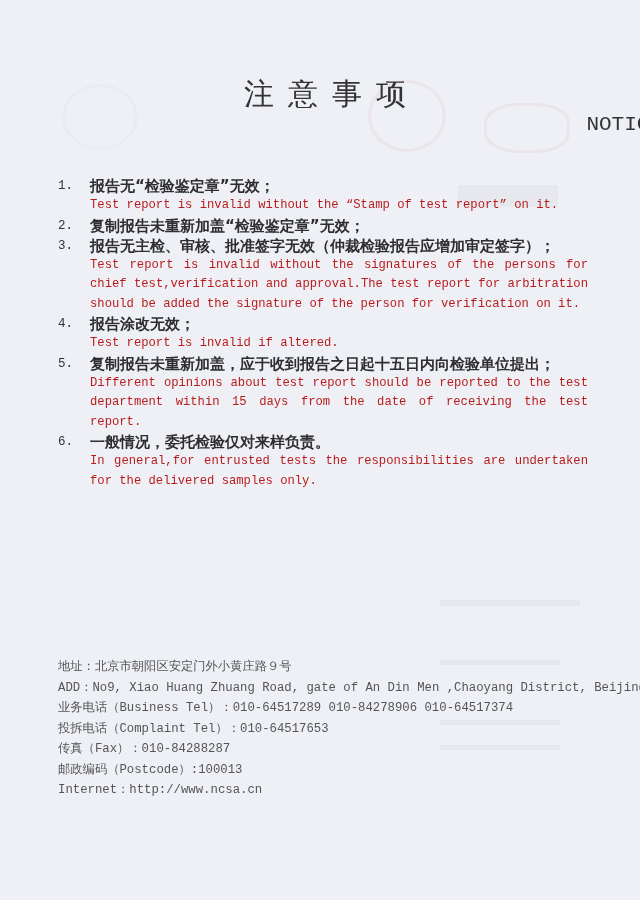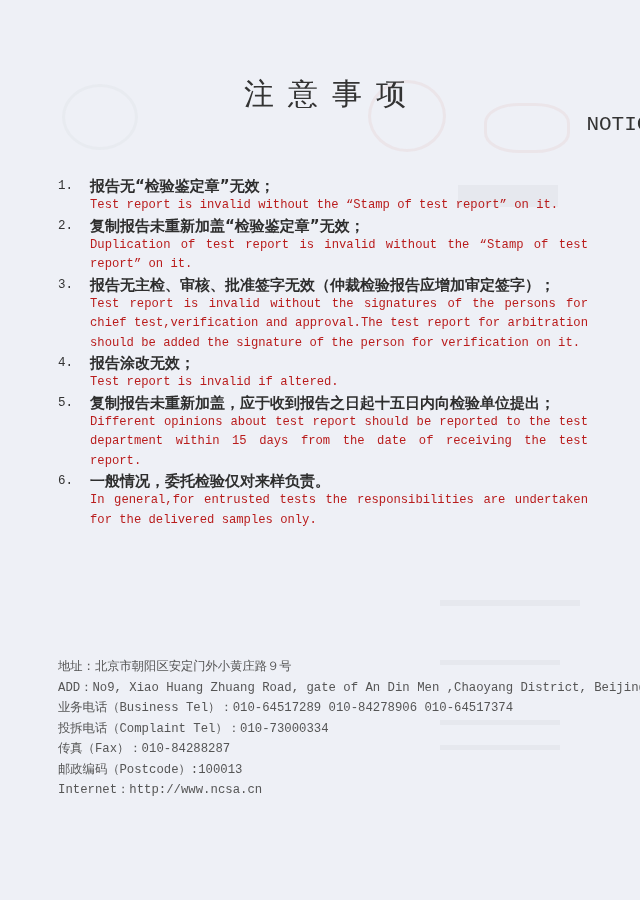--- a/index.html
+++ b/index.html
@@ -63,21 +63,20 @@
 
 <div class="items">
   <div class="item">
     <span class="num">1.</span>
     <div class="cn">报告无“检验鉴定章”无效；</div>
     <div class="en">Test report is invalid without the “Stamp of test report” on it.</div>
   </div>
   <div class="item">
     <span class="num">2.</span>
     <div class="cn">复制报告未重新加盖“检验鉴定章”无效；</div>
-    <div class="en">Duplication of test report is invalid without the “Stamp of test report” on it.</div>
   </div>
   <div class="item">
     <span class="num">3.</span>
     <div class="cn">报告无主检、审核、批准签字无效（仲裁检验报告应增加审定签字）；</div>
     <div class="en">Test report is invalid without the signatures of the persons for chief test,verification and approval.The test report for arbitration should be added the signature of the person for verification on it.</div>
   </div>
   <div class="item">
     <span class="num">4.</span>
     <div class="cn">报告涂改无效；</div>
     <div class="en">Test report is invalid if altered.</div>
@@ -91,17 +90,17 @@
     <span class="num">6.</span>
     <div class="cn">一般情况，委托检验仅对来样负责。</div>
     <div class="en">In general,for entrusted tests the responsibilities are undertaken for the delivered samples only.</div>
   </div>
 </div>
 
 <div class="contact">
   <div>地址：北京市朝阳区安定门外小黄庄路９号</div>
   <div>ADD：No9, Xiao Huang Zhuang Road, gate of An Din Men ,Chaoyang District, Beijing</div>
   <div>业务电话（Business Tel）：010-64517289 010-84278906 010-64517374</div>
-  <div>投拆电话（Complaint Tel）：010-73000334</div>
+  <div>投拆电话（Complaint Tel）：010-64517653</div>
   <div>传真（Fax）：010-84288287</div>
   <div>邮政编码（Postcode）:100013</div>
   <div>Internet：http://www.ncsa.cn</div>
 </div>
 
 </body></html>

